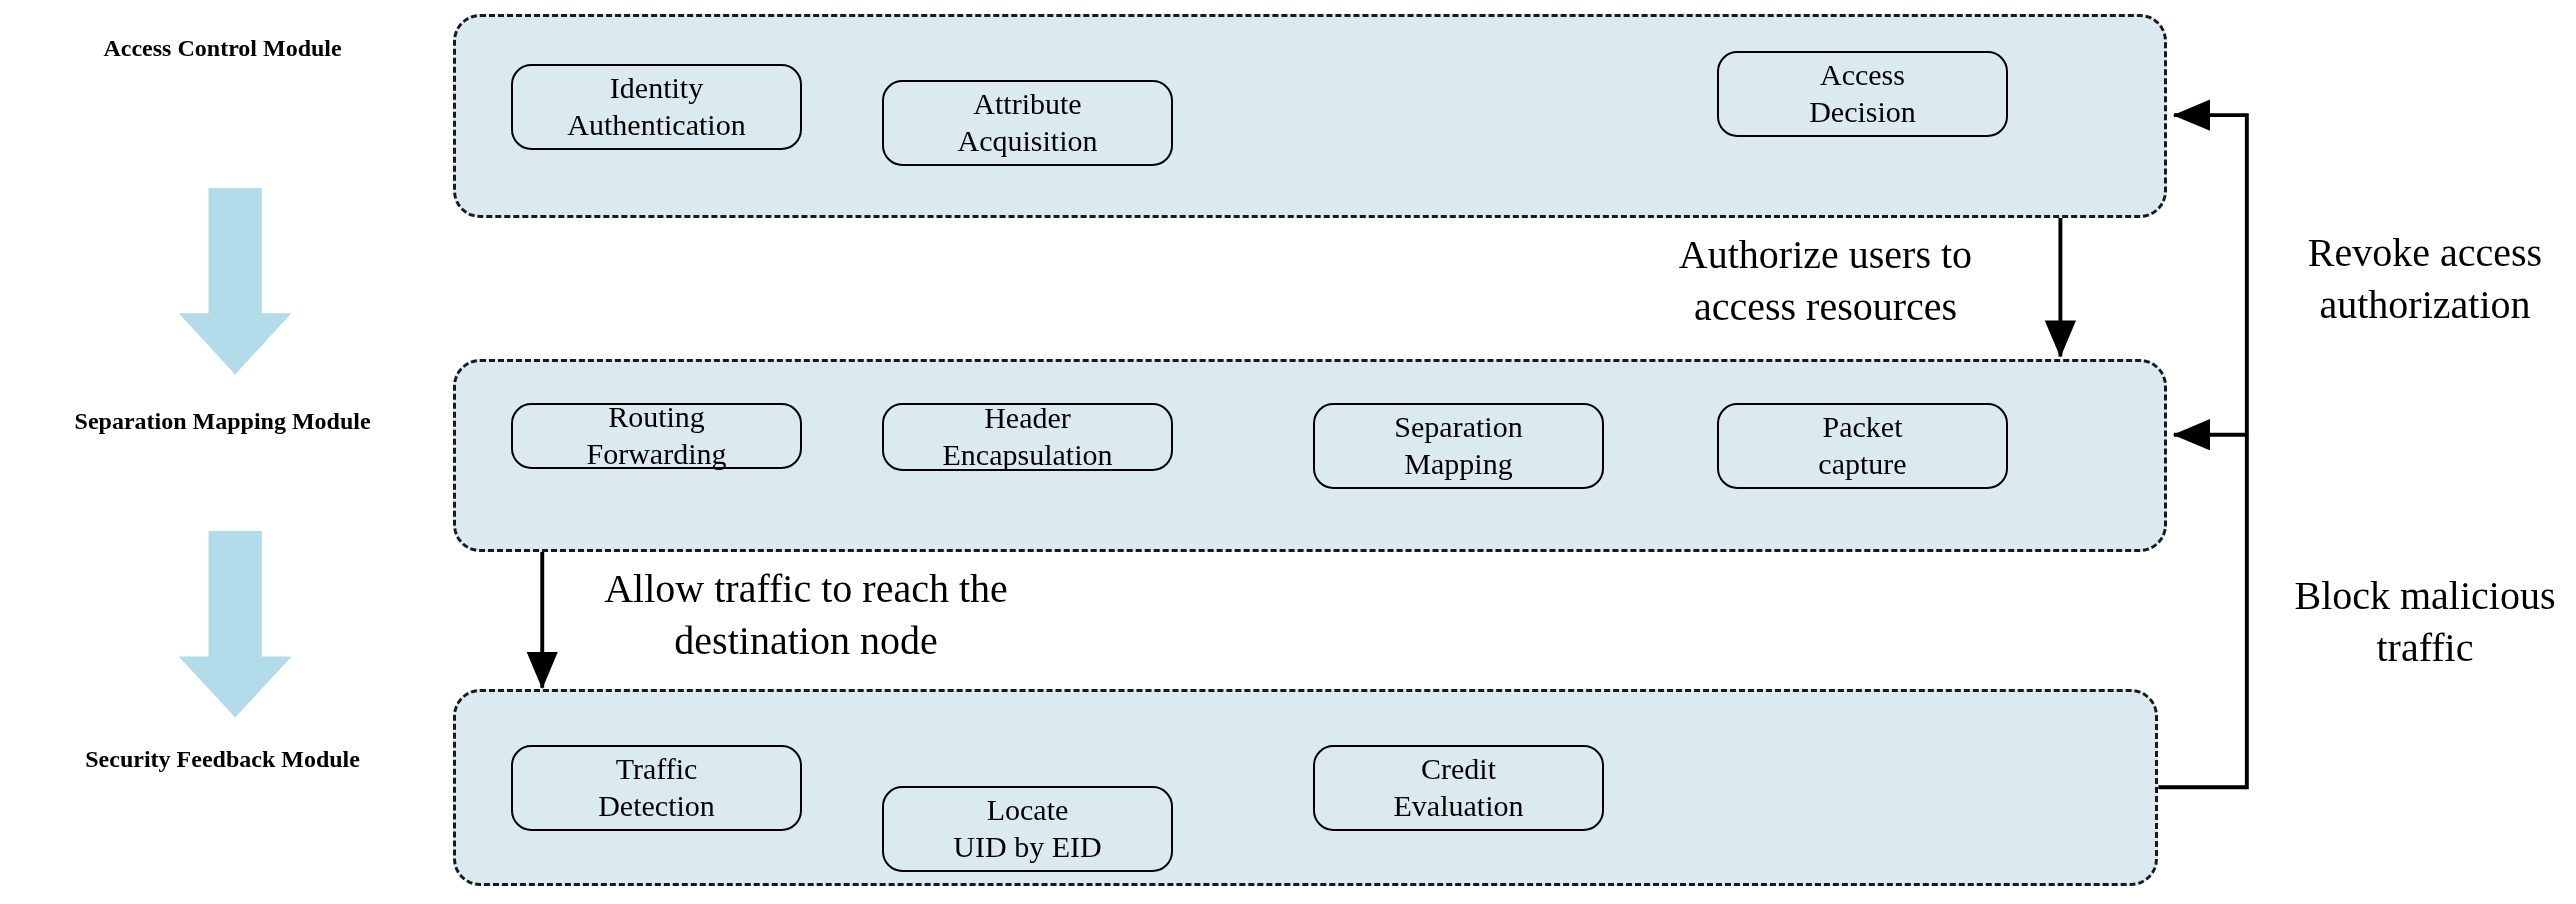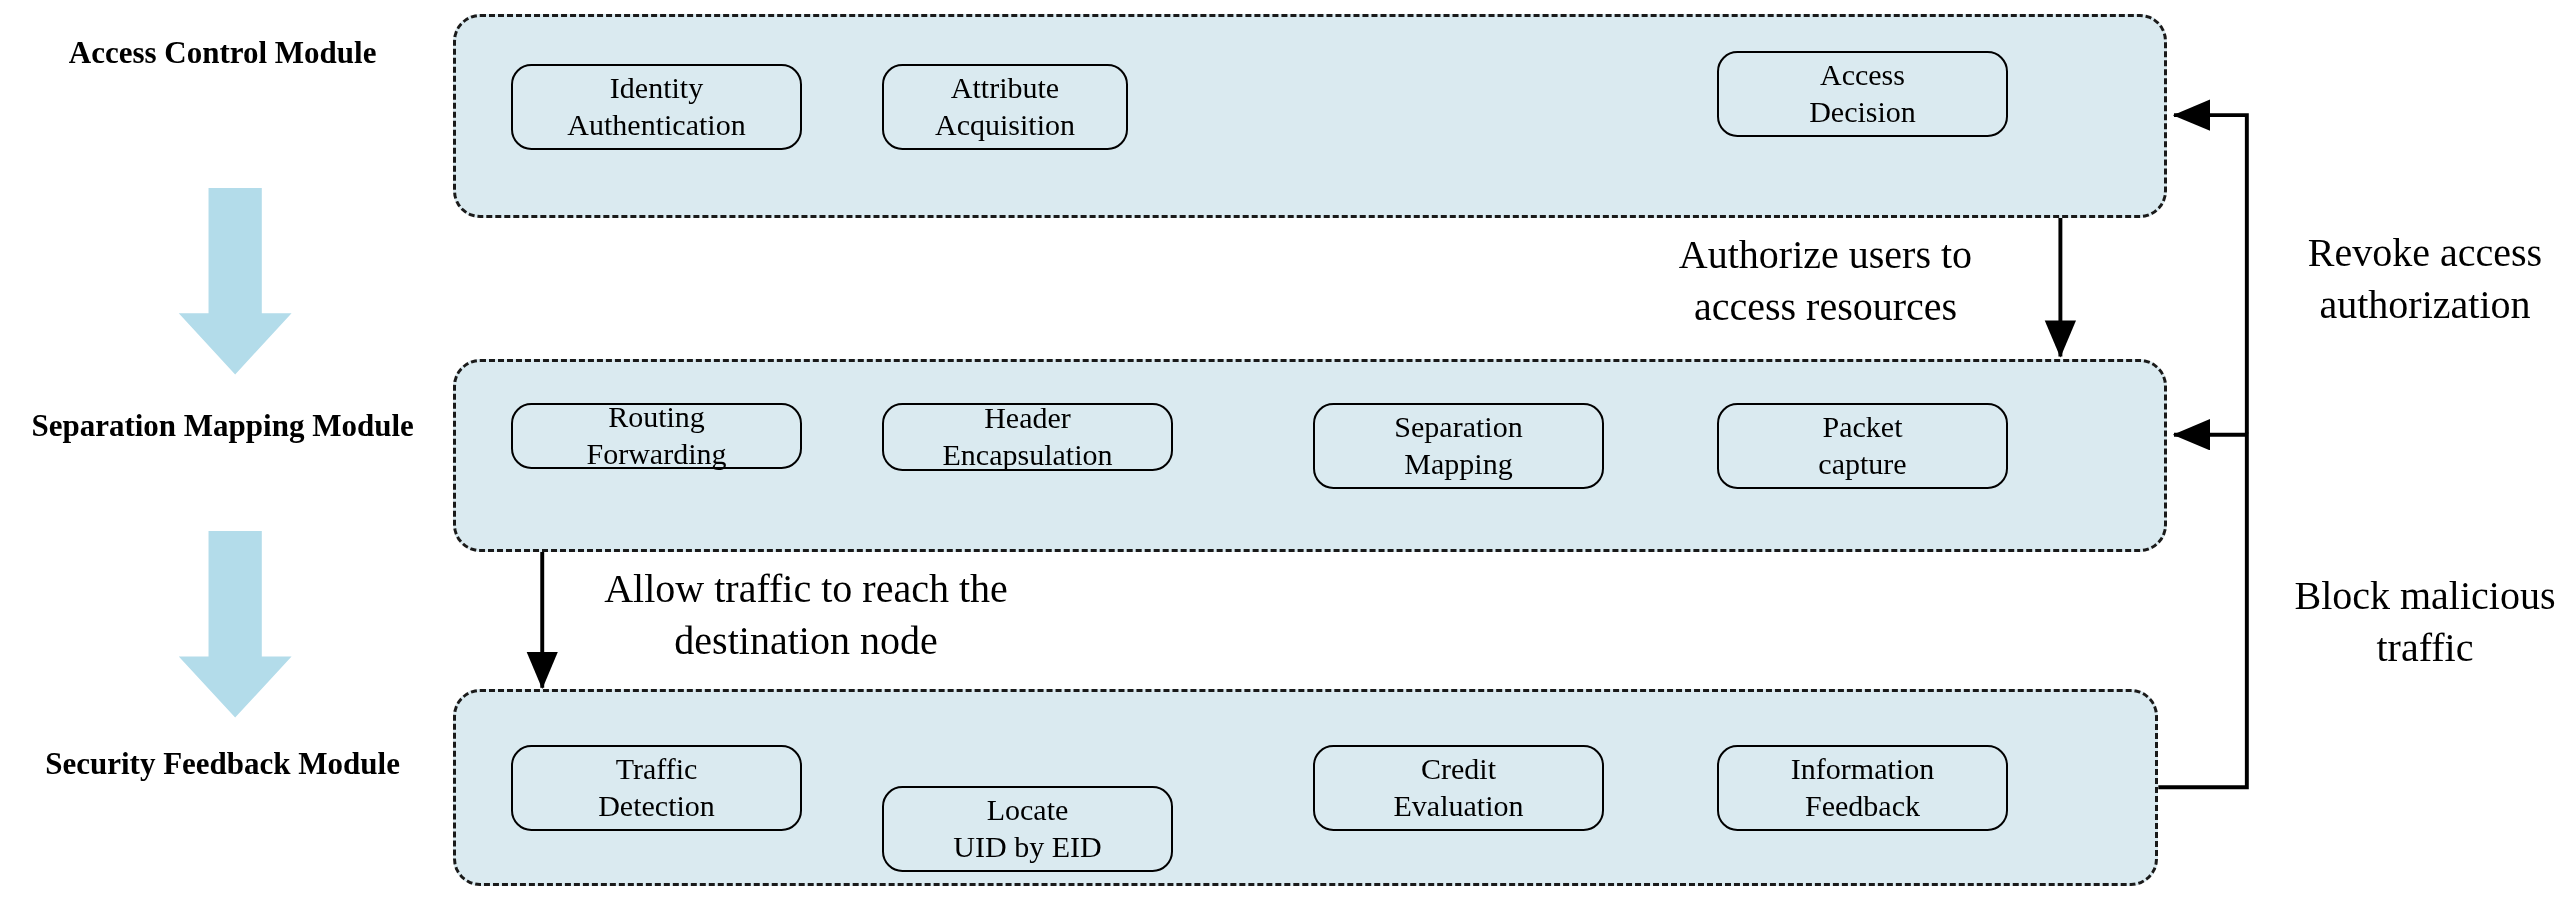--- a/index.html
+++ b/index.html
@@ -3,21 +3,21 @@
 <meta charset="utf-8">
 <style>
   html,body{margin:0;padding:0;background:#ffffff;}
   body{width:2576px;height:904px;position:relative;overflow:hidden;
        font-family:"Liberation Serif","DejaVu Serif",serif;}
 
   
   .module-label{
     position:absolute;
     font-weight:bold;
-    font-size:31px;
+    font-size:24px;
     line-height:1.30;
     text-align:center;
     color:#000;
     width:439px;
     left:3.1px;
   }
 
   
   .group{
     position:absolute;
@@ -109,21 +109,21 @@
 Module</div>
 
 <div class="module-label" style="top:744px;">Security Feedback
 Module</div>
 
 <div class="group" style="left:453px;top:14px;width:1714px;height:204px;">
 
   <div class="node" style="left:55px;top:47px;width:291px;height:86px;">Identity
 Authentication</div>
 
-  <div class="node" style="left:426px;top:47px;width:246px;height:86px;">Attribute
+  <div class="node" style="left:426px;top:63px;width:291px;height:86px;">Attribute
 Acquisition</div>
 
 
   <div class="node" style="left:1261px;top:34px;width:291px;height:86px;">Access
 Decision</div>
 </div>
 
 <div class="group" style="left:453px;top:359px;width:1714px;height:193px;">
 
   <div class="node" style="left:55px;top:41px;width:291px;height:66px;">Routing
@@ -143,22 +143,20 @@
 
   <div class="node" style="left:55px;top:53px;width:291px;height:86px;">Traffic
 Detection</div>
 
   <div class="node" style="left:426px;top:53px;width:291px;height:86px;margin-top:41px;">Locate
 UID by EID</div>
 
   <div class="node" style="left:857px;top:53px;width:291px;height:86px;">Credit
 Evaluation</div>
 
-  <div class="node" style="left:1261px;top:53px;width:291px;height:86px;">Information
-Feedback</div>
 </div>
 
 <div class="ann" style="left:1614px;top:229px;width:423px;">Authorize users to
 access resources</div>
 
 <div class="ann" style="left:2272px;top:227px;width:306px;">Revoke access
 authorization</div>
 
 <div class="ann" style="left:563px;top:563px;width:486px;">Allow traffic to reach the
 destination node</div>

